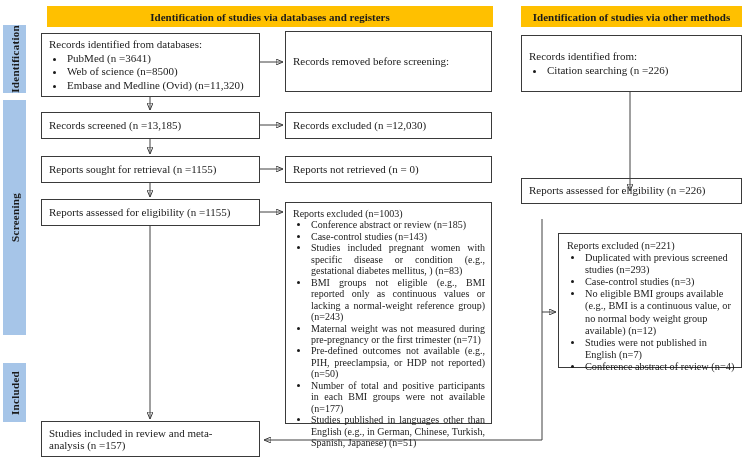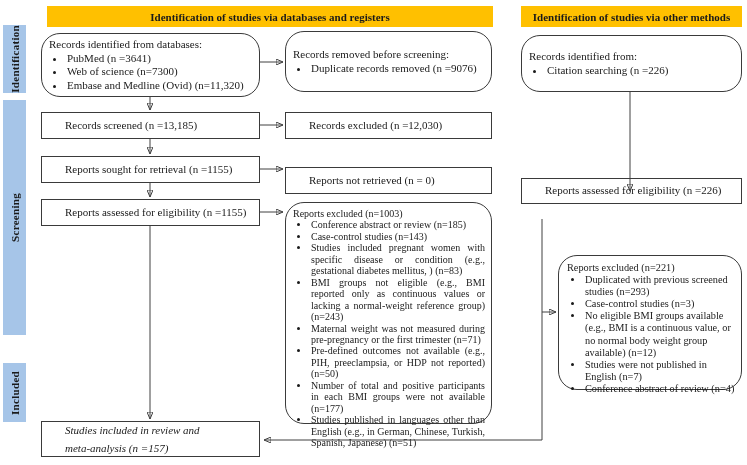--- a/index.html
+++ b/index.html
@@ -8,30 +8,30 @@
 
   .hdr{position:absolute;background:#FFC000;display:flex;align-items:center;justify-content:center;
        font-weight:bold;font-size:11px;text-align:right;}
 
   .stage-label{position:absolute;background:#A6C5E8;display:flex;align-items:center;justify-content:center;}
   .stage-label span{writing-mode:vertical-rl;transform:rotate(180deg);font-weight:bold;font-size:11px;
        letter-spacing:.3px;white-space:nowrap;}
 
   .box{position:absolute;background:#ffffff;border:1px solid #3a3a3a;box-sizing:border-box;
        font-size:11px;line-height:13.5px;}
-  .box.single{display:flex;align-items:center;padding:0 6px 0 23px;}
-  .box.multi{display:flex;flex-direction:column;justify-content:center;padding:3px 6px 3px 7px;border-radius:19px;}
+  .box.single{display:flex;align-items:center;padding:0 6px 0 7px;}
+  .box.multi{display:flex;flex-direction:column;justify-content:center;padding:3px 6px 3px 7px;}
   .box .title{margin:0;}
   .box ul{margin:0;padding-left:17px;list-style-type:disc;}
   .box li{padding-left:1px;}
 
   #box-reports-excluded-db{font-size:10px;line-height:11.45px;padding:5px 6px 3px 7px;justify-content:flex-start;}
   #box-reports-excluded-db li{text-align:justify;}
   #box-reports-excluded-other{font-size:10.3px;line-height:12.1px;padding:6px 6px 4px 8px;justify-content:flex-start;}
-  #box-included{align-items:center;padding-right:40px;line-height:18px;font-style:italic;}
+  #box-included{align-items:center;padding-right:40px;line-height:12px;}
 
   svg.connectors{position:absolute;left:0;top:0;pointer-events:none;}
   svg.connectors path{stroke:#404040;stroke-width:1;fill:none;}
 </style>
 </head>
 <body>
 
 <div id="stage">
 
   <div class="hdr" style="left:47px;top:6px;width:446px;height:21px;">Identification of studies via databases and registers</div>
@@ -44,21 +44,21 @@
     <span>Screening</span>
   </div>
   <div class="stage-label" style="left:3px;top:363px;width:23px;height:59px;">
     <span>Included</span>
   </div>
 
   <div class="box multi" id="box-db-identified" style="left:41px;top:33px;width:219px;height:64px;">
     <div class="title">Records identified from databases:</div>
     <ul>
       <li>PubMed (n =3641)</li>
-      <li>Web of science (n=7300)</li>
+      <li>Web of science (n=8500)</li>
       <li>Embase and Medline (Ovid) (n=11,320)</li>
     </ul>
   </div>
 
   <div class="box single" style="left:41px;top:112px;width:219px;height:27px;">
     <span>Records screened (n =13,185)</span>
   </div>
 
   <div class="box single" style="left:41px;top:156px;width:219px;height:27px;">
     <span>Reports sought for retrieval (n =1155)</span>
@@ -67,30 +67,27 @@
   <div class="box single" style="left:41px;top:199px;width:219px;height:27px;">
     <span>Reports assessed for eligibility (n =1155)</span>
   </div>
 
   <div class="box single" id="box-included" style="left:41px;top:421px;width:219px;height:36px;">
     <span>Studies included in review and meta-analysis (n =157)</span>
   </div>
 
   <div class="box multi" style="left:285px;top:31px;width:207px;height:61px;">
     <div class="title">Records removed before screening:</div>
-    <ul>
-      <li>Duplicate records removed (n =9076)</li>
-    </ul>
   </div>
 
   <div class="box single" style="left:285px;top:112px;width:207px;height:27px;">
     <span>Records excluded (n =12,030)</span>
   </div>
 
-  <div class="box single" style="left:285px;top:167px;width:207px;height:27px;">
+  <div class="box single" style="left:285px;top:156px;width:207px;height:27px;">
     <span>Reports not retrieved (n = 0)</span>
   </div>
 
   <div class="box multi" id="box-reports-excluded-db" style="left:285px;top:202px;width:207px;height:222px;">
     <div class="title">Reports excluded (n=1003)</div>
     <ul>
       <li>Conference abstract or review (n=185)</li>
       <li>Case-control studies (n=143)</li>
       <li>Studies included pregnant women with specific disease or condition (e.g., gestational diabetes mellitus, ) (n=83)</li>
       <li>BMI groups not eligible (e.g., BMI reported only as continuous values or lacking a normal-weight reference group) (n=243)</li>
@@ -105,21 +102,21 @@
     <div class="title">Records identified from:</div>
     <ul>
       <li>Citation searching (n =226)</li>
     </ul>
   </div>
 
   <div class="box single" style="left:521px;top:178px;width:221px;height:26px;">
     <span>Reports assessed for eligibility (n =226)</span>
   </div>
 
-  <div class="box multi" id="box-reports-excluded-other" style="left:558px;top:255px;width:184px;height:135px;padding-left:8px;">
+  <div class="box multi" id="box-reports-excluded-other" style="left:558px;top:233px;width:184px;height:135px;padding-left:8px;">
     <div class="title">Reports excluded (n=221)</div>
     <ul>
       <li>Duplicated with previous screened studies (n=293)</li>
       <li>Case-control studies (n=3)</li>
       <li>No eligible BMI groups available (e.g., BMI is a continuous value, or no normal body weight group available) (n=12)</li>
       <li>Studies were not published in English (n=7)</li>
       <li>Conference abstract of review (n=4)</li>
     </ul>
   </div>
 

